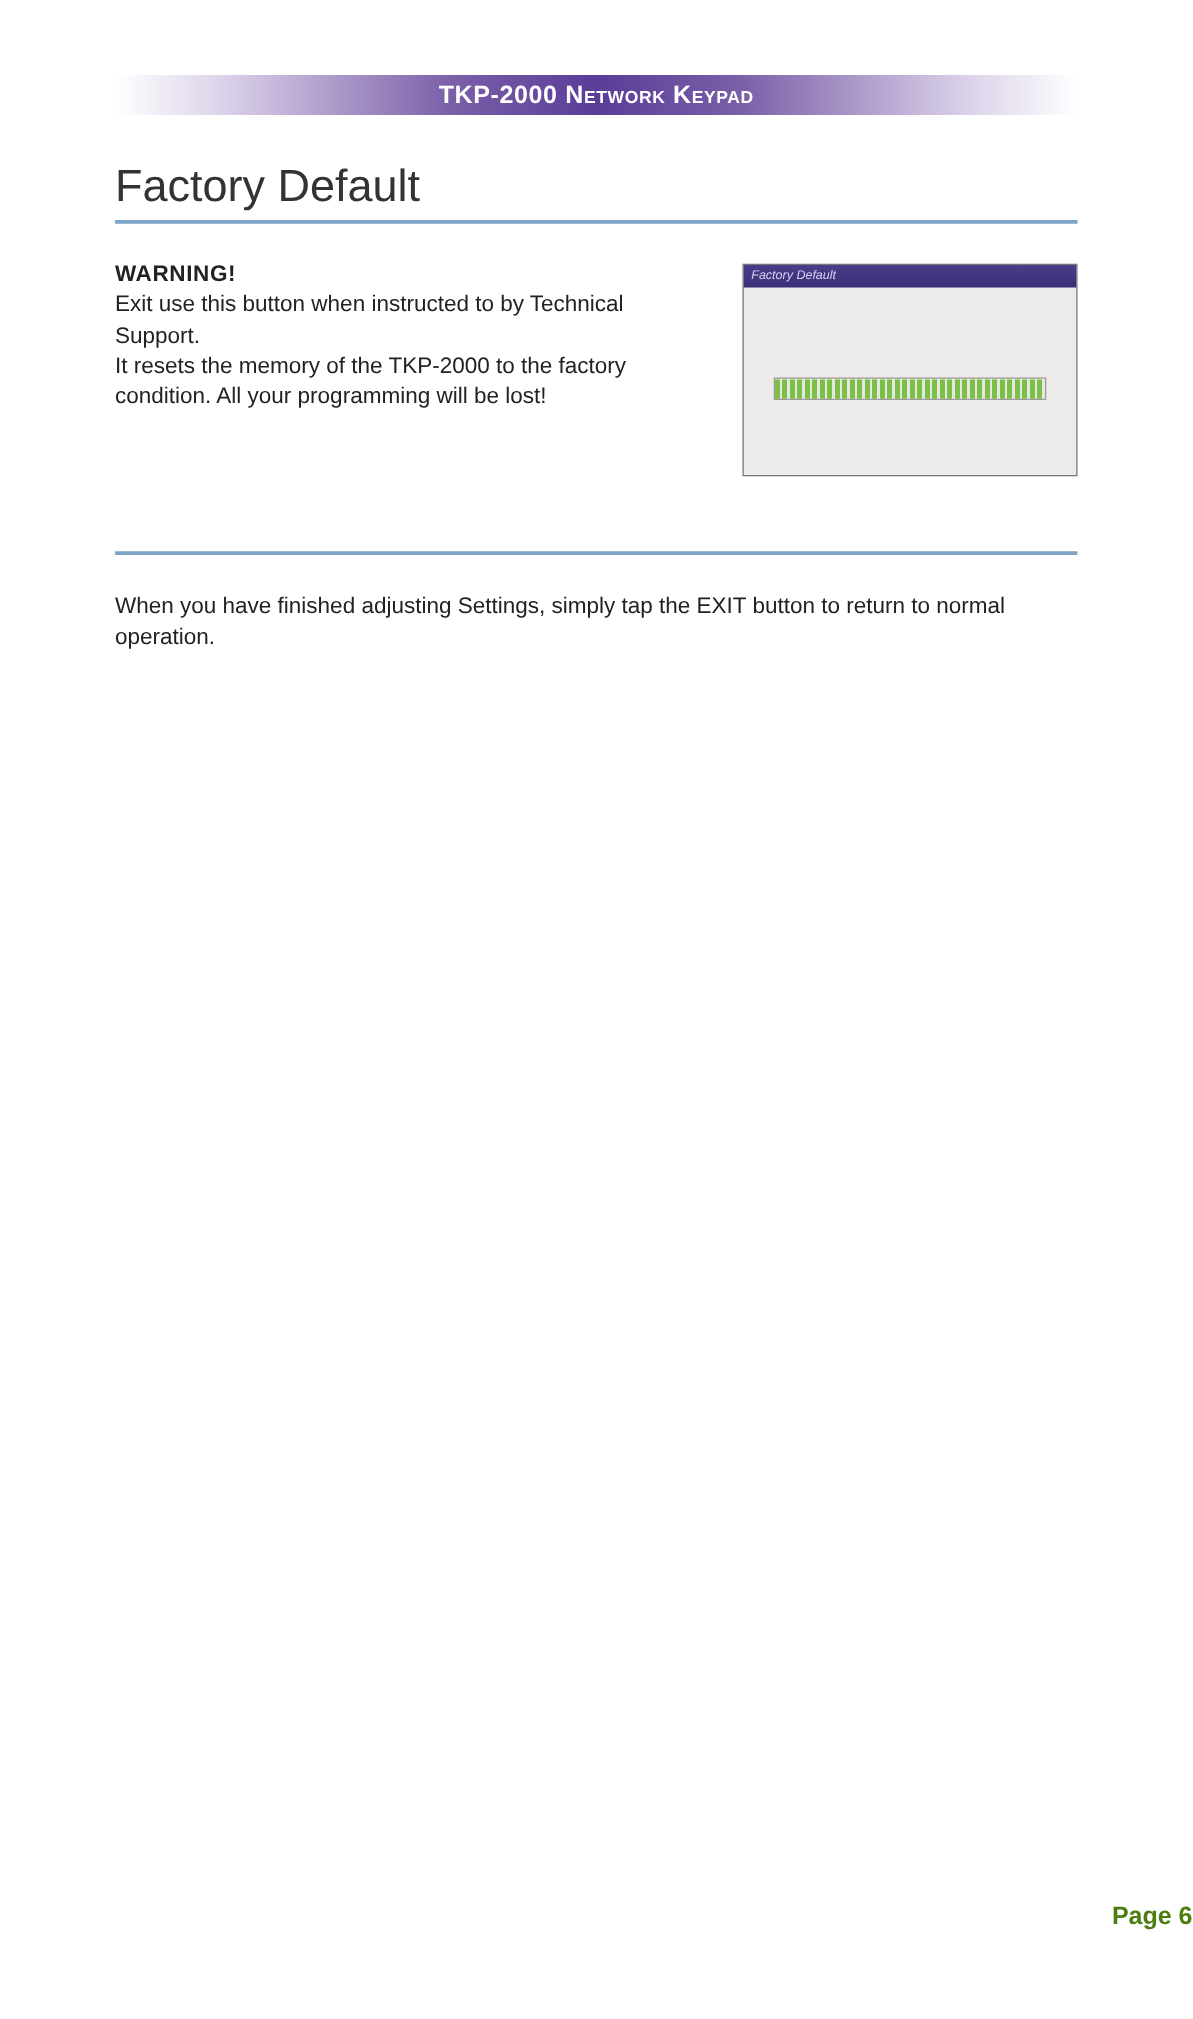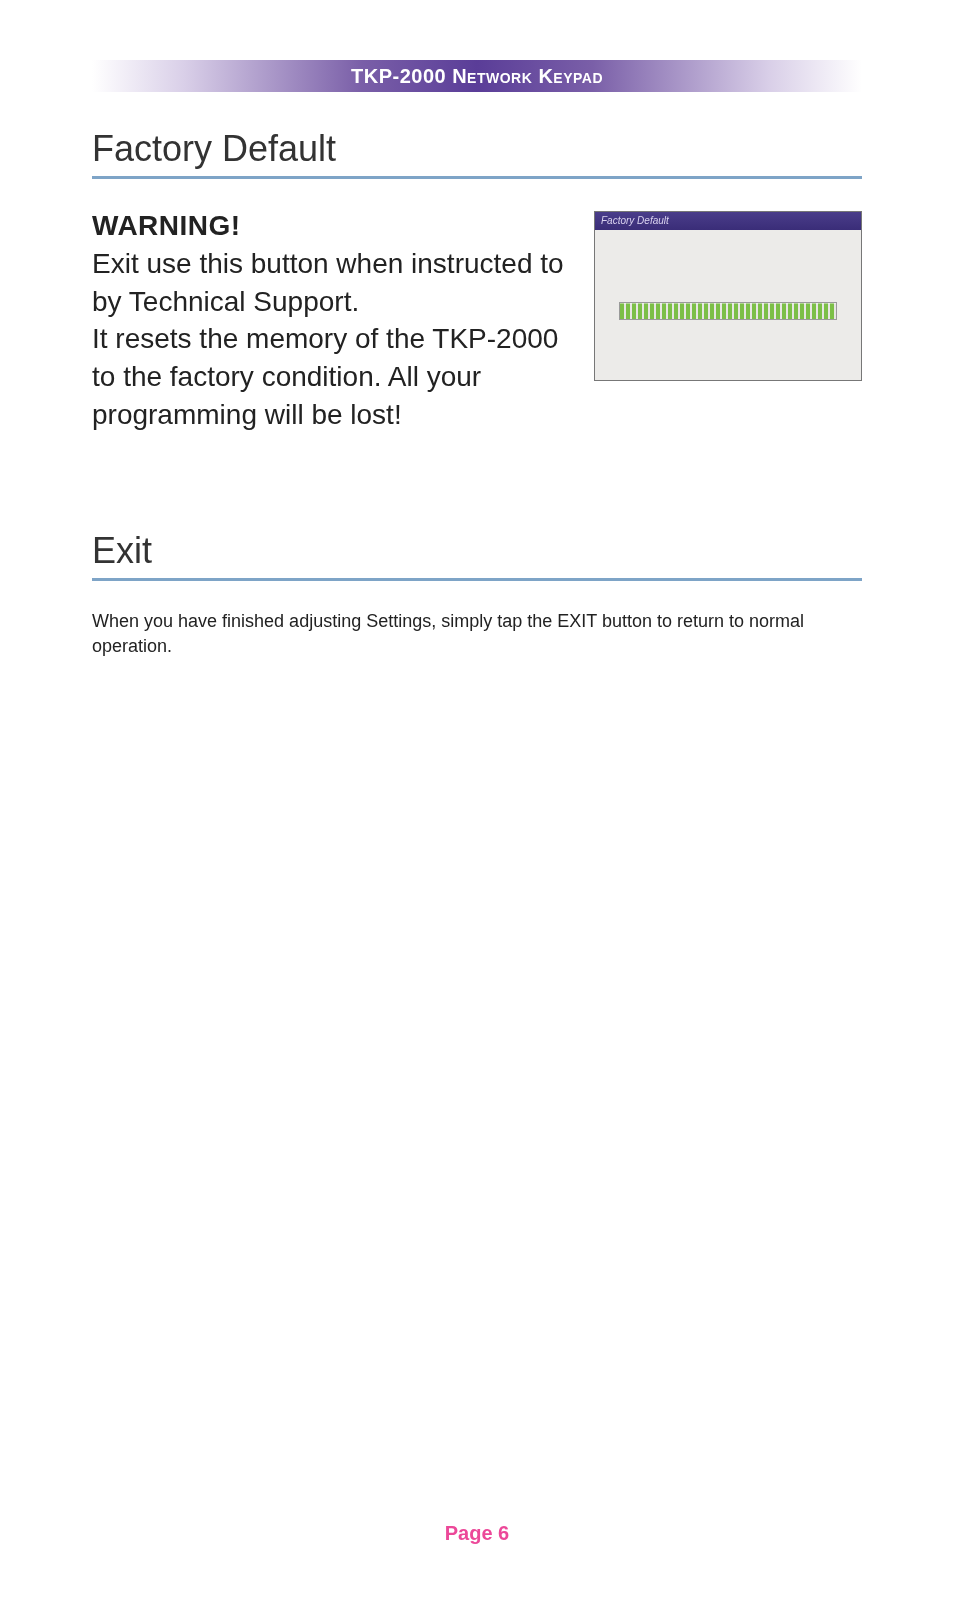--- a/index.html
+++ b/index.html
@@ -46,21 +46,21 @@
     background: #7ea4c7;
     margin-bottom: 28px;
   }
   .content-row {
     display: flex;
     align-items: flex-start;
     gap: 24px;
   }
   .text-col {
     flex: 1;
-    font-size: 28px;
+    font-size: 18px;
     line-height: 1.35;
     color: #222;
   }
   .warning-label {
     font-weight: 700;
     font-variant: small-caps;
     letter-spacing: 0.5px;
   }
   .figure {
     width: 268px;
@@ -104,24 +104,24 @@
     font-size: 18px;
     line-height: 1.4;
     color: #222;
     margin-top: 0;
   }
   .footer {
     position: absolute;
     left: 0;
     right: 0;
     bottom: 70px;
-    text-align: center;
+    text-align: right;
     font-size: 20px;
     font-weight: 700;
-    color: #ec4899;
+    color: #4d7c0f;
   }
 </style>
 </head>
 <body>
 
 <div class="page">
 
   <div class="header-bar">
     <span>TKP-2000 Network Keypad</span>
   </div>
@@ -137,21 +137,20 @@
     </div>
     <div class="figure">
       <div class="figure-titlebar">Factory Default</div>
       <div class="figure-body">
         <div class="progress-bar"></div>
       </div>
     </div>
   </div>
 
   <div style="height:60px"></div>
-  <div class="section-title">Exit</div>
   <div class="section-rule"></div>
 
   <p class="body-para">When you have finished adjusting Settings, simply tap the EXIT button to return to normal operation.</p>
 
   <div class="footer">
     <span>Page 6</span>
   </div>
 
 </div>
 

